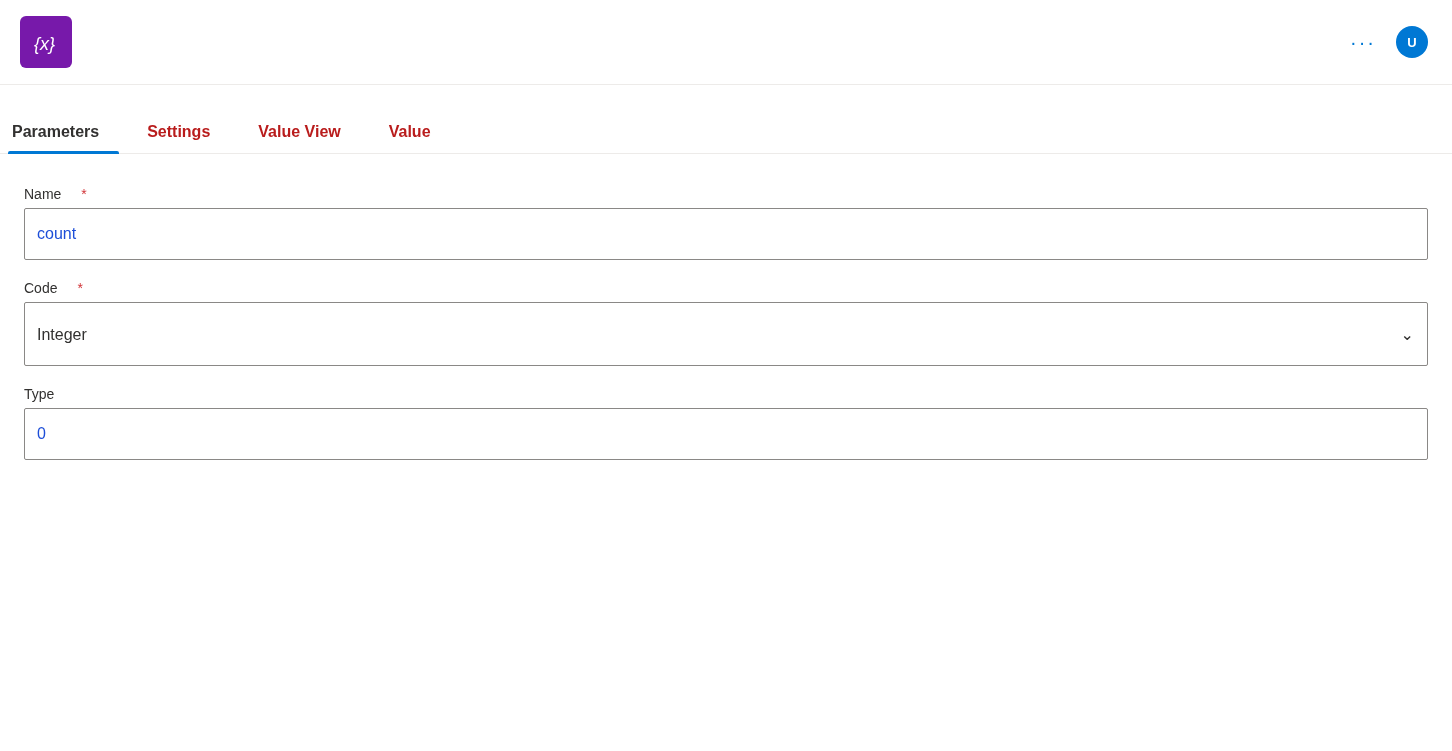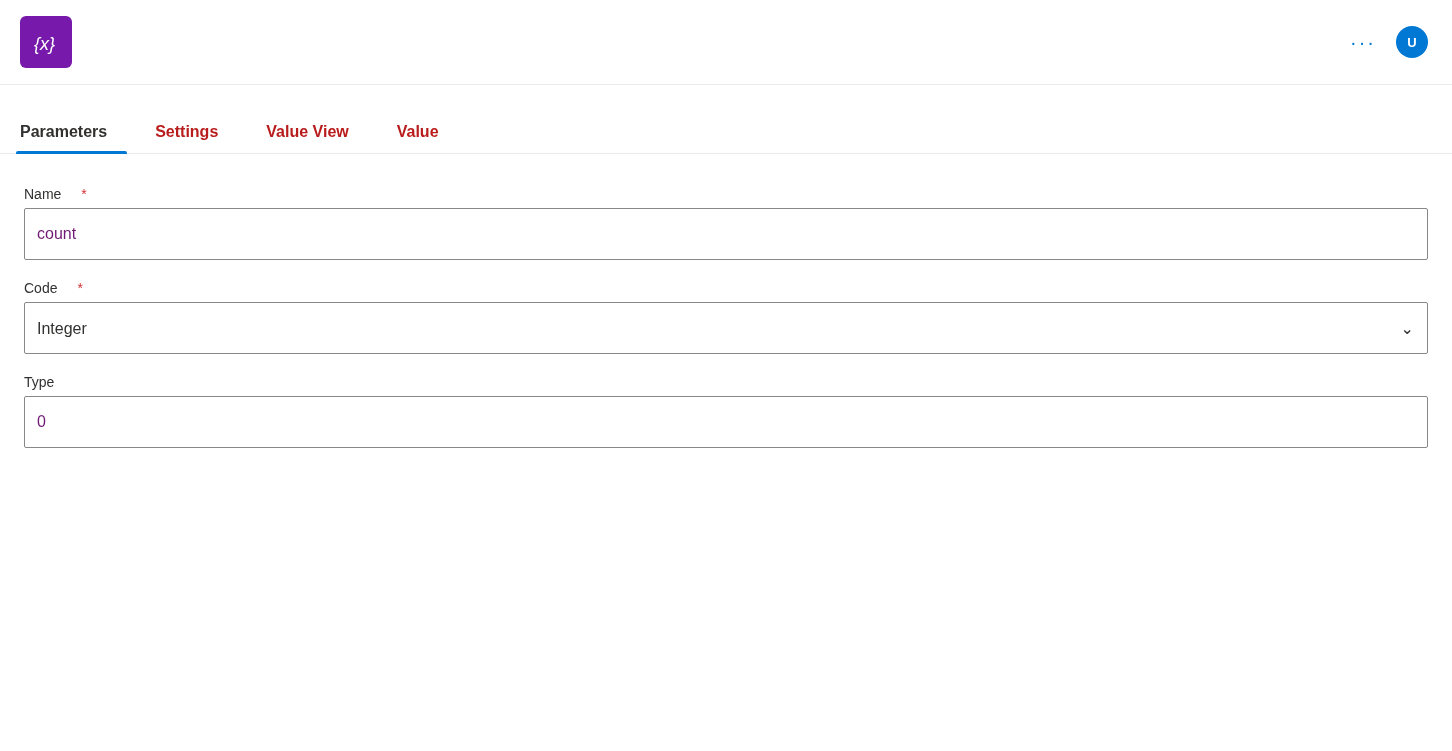--- a/index.html
+++ b/index.html
@@ -89,21 +89,21 @@
       color: white;
       font-size: 13px;
       font-weight: 600;
       cursor: pointer;
     }
 
     
     .tabs-container {
       display: flex;
       align-items: center;
-      padding: 0 16px;
+      padding: 0 8px;
       margin-top: 28px;
       border-bottom: 1px solid #edebe9;
       gap: 0;
     }
 
     .tab {
       font-size: 16px;
       font-weight: 700;
       color: #b91c1c;
       padding: 10px 20px 12px 4px;
@@ -155,33 +155,33 @@
     }
 
     .field-input {
       width: 100%;
       height: 52px;
       border: 1px solid #8a8886;
       border-radius: 2px;
       padding: 0 12px;
       font-size: 16px;
       font-family: inherit;
-      color: #701a75;
+      color: #1d4ed8;
       background: #ffffff;
       outline: none;
     }
 
     .field-select-wrapper {
       position: relative;
       width: 100%;
     }
 
     .field-select {
       width: 100%;
-      height: 52px;
+      height: 64px;
       border: 1px solid #8a8886;
       border-radius: 2px;
       padding: 0 40px 0 12px;
       font-size: 16px;
       font-family: inherit;
       color: #323130;
       background: #ffffff;
       appearance: none;
       -webkit-appearance: none;
       cursor: pointer;

